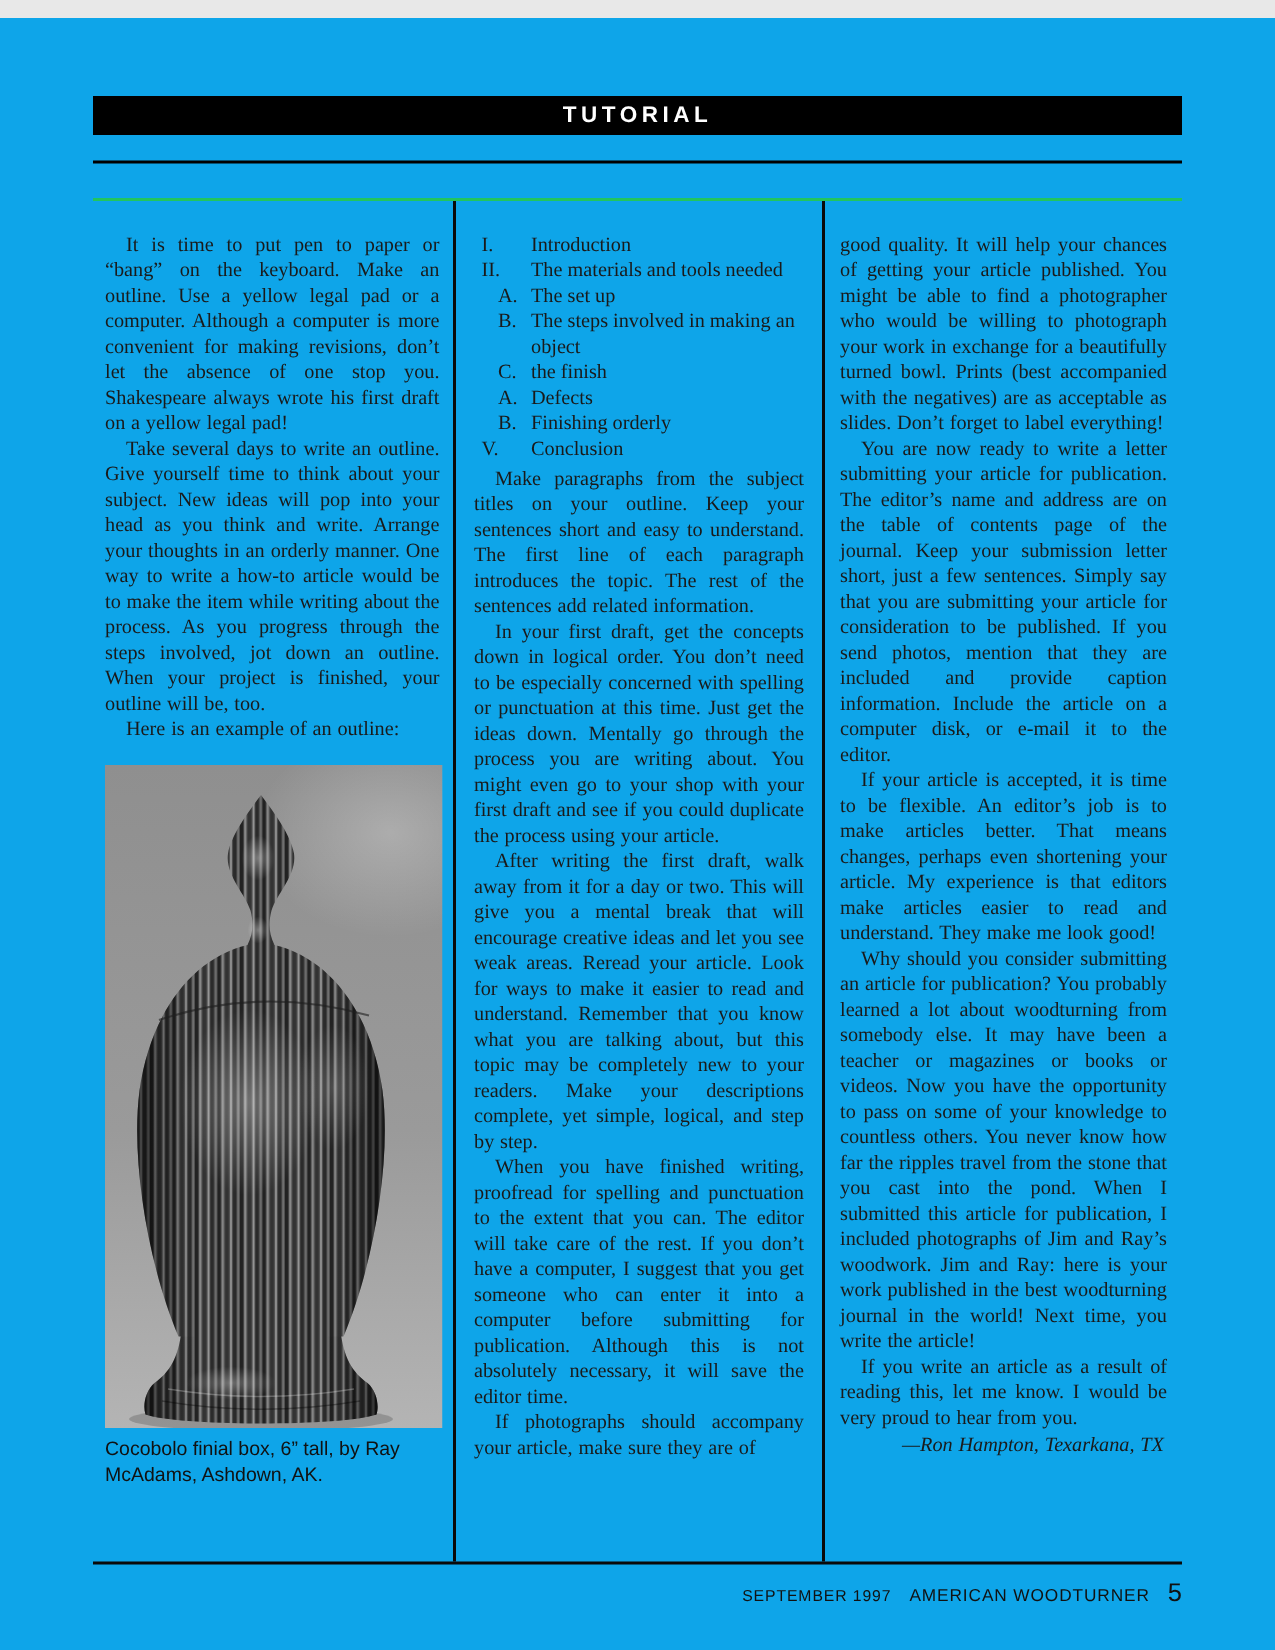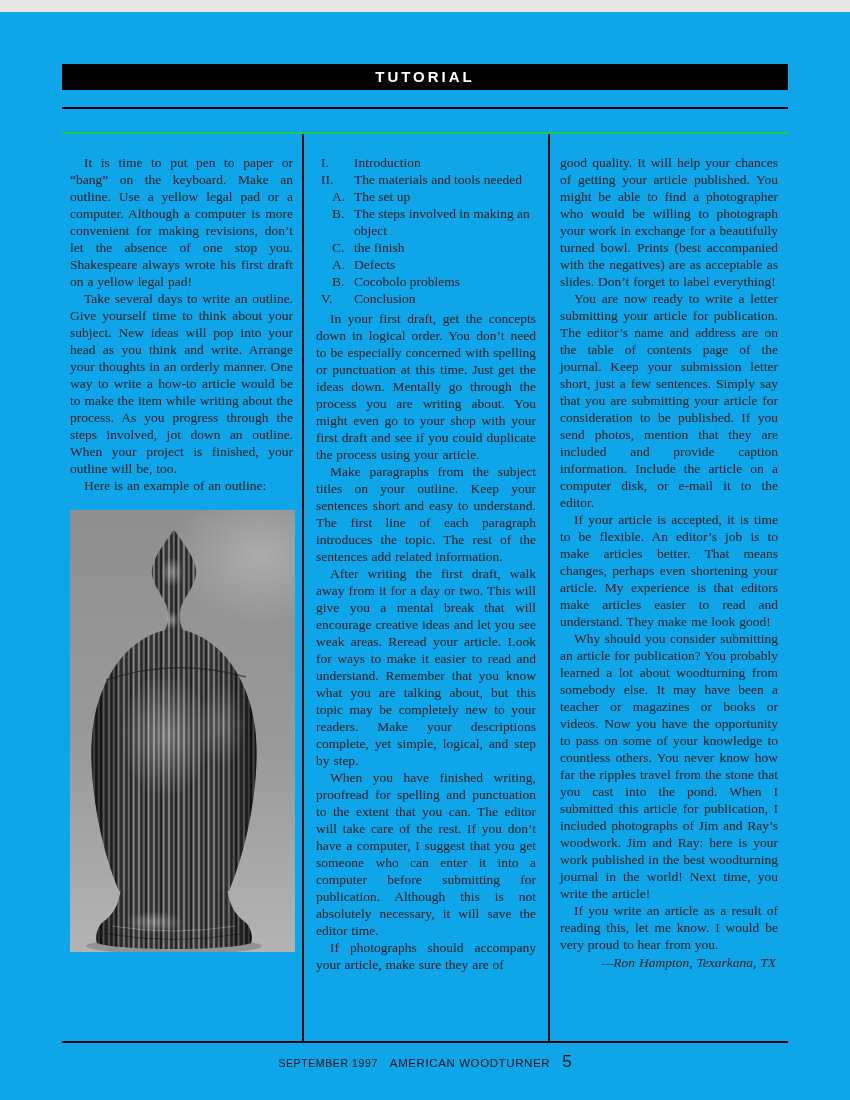--- a/index.html
+++ b/index.html
@@ -41,21 +41,21 @@
 
   .photo-fig { margin:16px 0 0 0; }
   .photo-fig svg { display:block; width:225px; height:442px; }
   .caption {
     margin-top:5px; font-family:"Liberation Sans", sans-serif;
     font-size:13px; line-height:17px; color:#111;
   }
   .signature { font-style:italic; text-align:right; text-indent:0; padding-right:2px; margin-top:1px; }
 
   .footer {
-    margin-top:9px; display:flex; justify-content:center; align-items:baseline;
+    margin-top:9px; display:flex; justify-content:flex-end; align-items:baseline;
     gap:12px; font-family:"Liberation Sans", sans-serif; color:#111;
   }
   .footer .issue { font-size:10.5px; letter-spacing:0.6px; }
   .footer .journal { font-size:11.5px; font-weight:normal; letter-spacing:0.6px; }
   .footer .pagenum { font-size:17px; }
 </style>
 </head>
 <body>
 
 <div class="page">
@@ -124,20 +124,21 @@
             <path d="M36,170 Q104,147 176,167" fill="none" stroke="#1e1e1e" stroke-width="1.4" opacity="0.6"></path>
             <path d="M38,424 Q104,435 170,424" fill="none" stroke="#000000" stroke-width="1" opacity="0.35"></path>
             <path d="M42,416 Q104,426 166,416" fill="none" stroke="#ffffff" stroke-width="1" opacity="0.25"></path>
 
             <ellipse cx="96" cy="225" rx="46" ry="62" fill="url(#hl)" opacity="0.4"></ellipse>
             <ellipse cx="152" cy="215" rx="24" ry="42" fill="url(#hl)" opacity="0.25"></ellipse>
             <ellipse cx="102" cy="62" rx="11" ry="15" fill="url(#hl)" opacity="0.5"></ellipse>
             <ellipse cx="102" cy="110" rx="7" ry="9" fill="url(#hl)" opacity="0.5"></ellipse>
             <ellipse cx="84" cy="412" rx="30" ry="11" fill="url(#hl)" opacity="0.4"></ellipse>
           </svg>
+          <figcaption class="caption">Cocobolo finial box, 6” tall, by Ray McAdams, Ashdown, AK.</figcaption>
         </figure>
       </div>
 
       <div class="col col2">
         <div class="outline">
 
         <div class="oitem lvl1">
             <span class="num">I.</span>
             <span class="otext">Introduction</span>
           </div>
@@ -156,31 +157,31 @@
             <div class="oitem lvl2">
             <span class="num">C.</span>
             <span class="otext">the finish</span>
           </div>
             <div class="oitem lvl2">
             <span class="num">A.</span>
             <span class="otext">Defects</span>
           </div>
             <div class="oitem lvl2">
             <span class="num">B.</span>
-            <span class="otext">Cocobolo problems</span>
+            <span class="otext">Finishing orderly</span>
           </div>
             <div class="oitem lvl1">
             <span class="num">V.</span>
             <span class="otext">Conclusion</span>
           </div>
           </div>
         <div class="paras">
 
-        <p class="para">In your first draft, get the concepts down in logical order. You don’t need to be especially concerned with spelling or punctuation at this time. Just get the ideas down. Mentally go through the process you are writing about. You might even go to your shop with your first draft and see if you could duplicate the process using your article.</p>
-            <p class="para">Make paragraphs from the subject titles on your outline. Keep your sentences short and easy to understand. The first line of each paragraph introduces the topic. The rest of the sentences add related information.</p>
+        <p class="para">Make paragraphs from the subject titles on your outline. Keep your sentences short and easy to understand. The first line of each paragraph introduces the topic. The rest of the sentences add related information.</p>
+            <p class="para">In your first draft, get the concepts down in logical order. You don’t need to be especially concerned with spelling or punctuation at this time. Just get the ideas down. Mentally go through the process you are writing about. You might even go to your shop with your first draft and see if you could duplicate the process using your article.</p>
             <p class="para">After writing the first draft, walk away from it for a day or two. This will give you a mental break that will encourage creative ideas and let you see weak areas. Reread your article. Look for ways to make it easier to read and understand. Remember that you know what you are talking about, but this topic may be completely new to your readers. Make your descriptions complete, yet simple, logical, and step by step.</p>
             <p class="para">When you have finished writing, proofread for spelling and punctuation to the extent that you can. The editor will take care of the rest. If you don’t have a computer, I suggest that you get someone who can enter it into a computer before submitting for publication. Although this is not absolutely necessary, it will save the editor time.</p>
             <p class="para">If photographs should accompany your article, make sure they are of</p>
           </div>
       </div>
 
       <div class="col col3">
         <div class="paras">
 
         <p class="para">good quality. It will help your chances of getting your article published. You might be able to find a photographer who would be willing to photograph your work in exchange for a beautifully turned bowl. Prints (best accompanied with the negatives) are as acceptable as slides. Don’t forget to label everything!</p>

